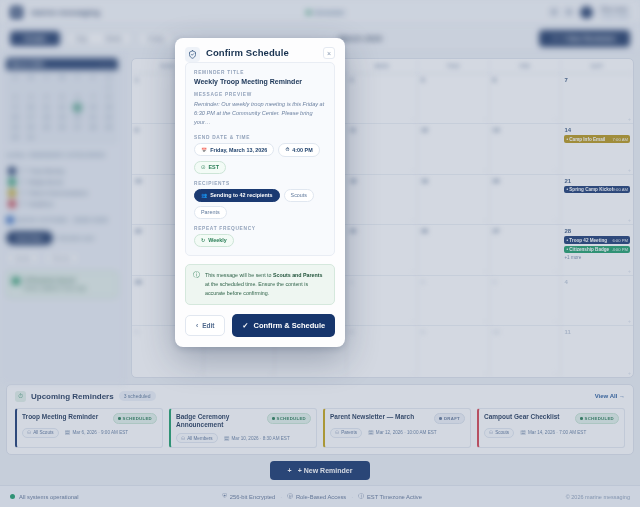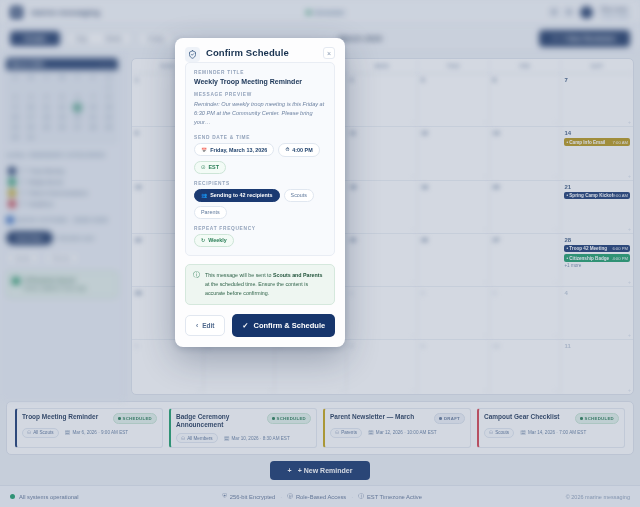--- a/index.html
+++ b/index.html
@@ -686,20 +686,26 @@
                 <div class="cal-daynum muted">11</div>
                 <span class="cell-plus">+</span>
               </div>
             </div>
           </div>
       </div>
     </div>
   </div>
 
   <div id="reminders">
+    <div class="rem-head">
+      <span class="rem-ico">⏱</span>
+      <span class="rem-title">Upcoming Reminders</span>
+      <span class="rem-count">3 scheduled</span>
+      <span class="rem-viewall">View All →</span>
+    </div>
     <div class="rem-cards" id="rem-cards">
         <div class="rem-card" style="border-left-color: rgb(27, 58, 114);">
           <div class="rc-top">
             <div class="rc-name">Troop Meeting Reminder</div>
             <div class="rc-badge sched">
               <span class="rc-badge-dot"></span>
               <span>SCHEDULED</span>
             </div>
           </div>
           <div class="rc-meta">

